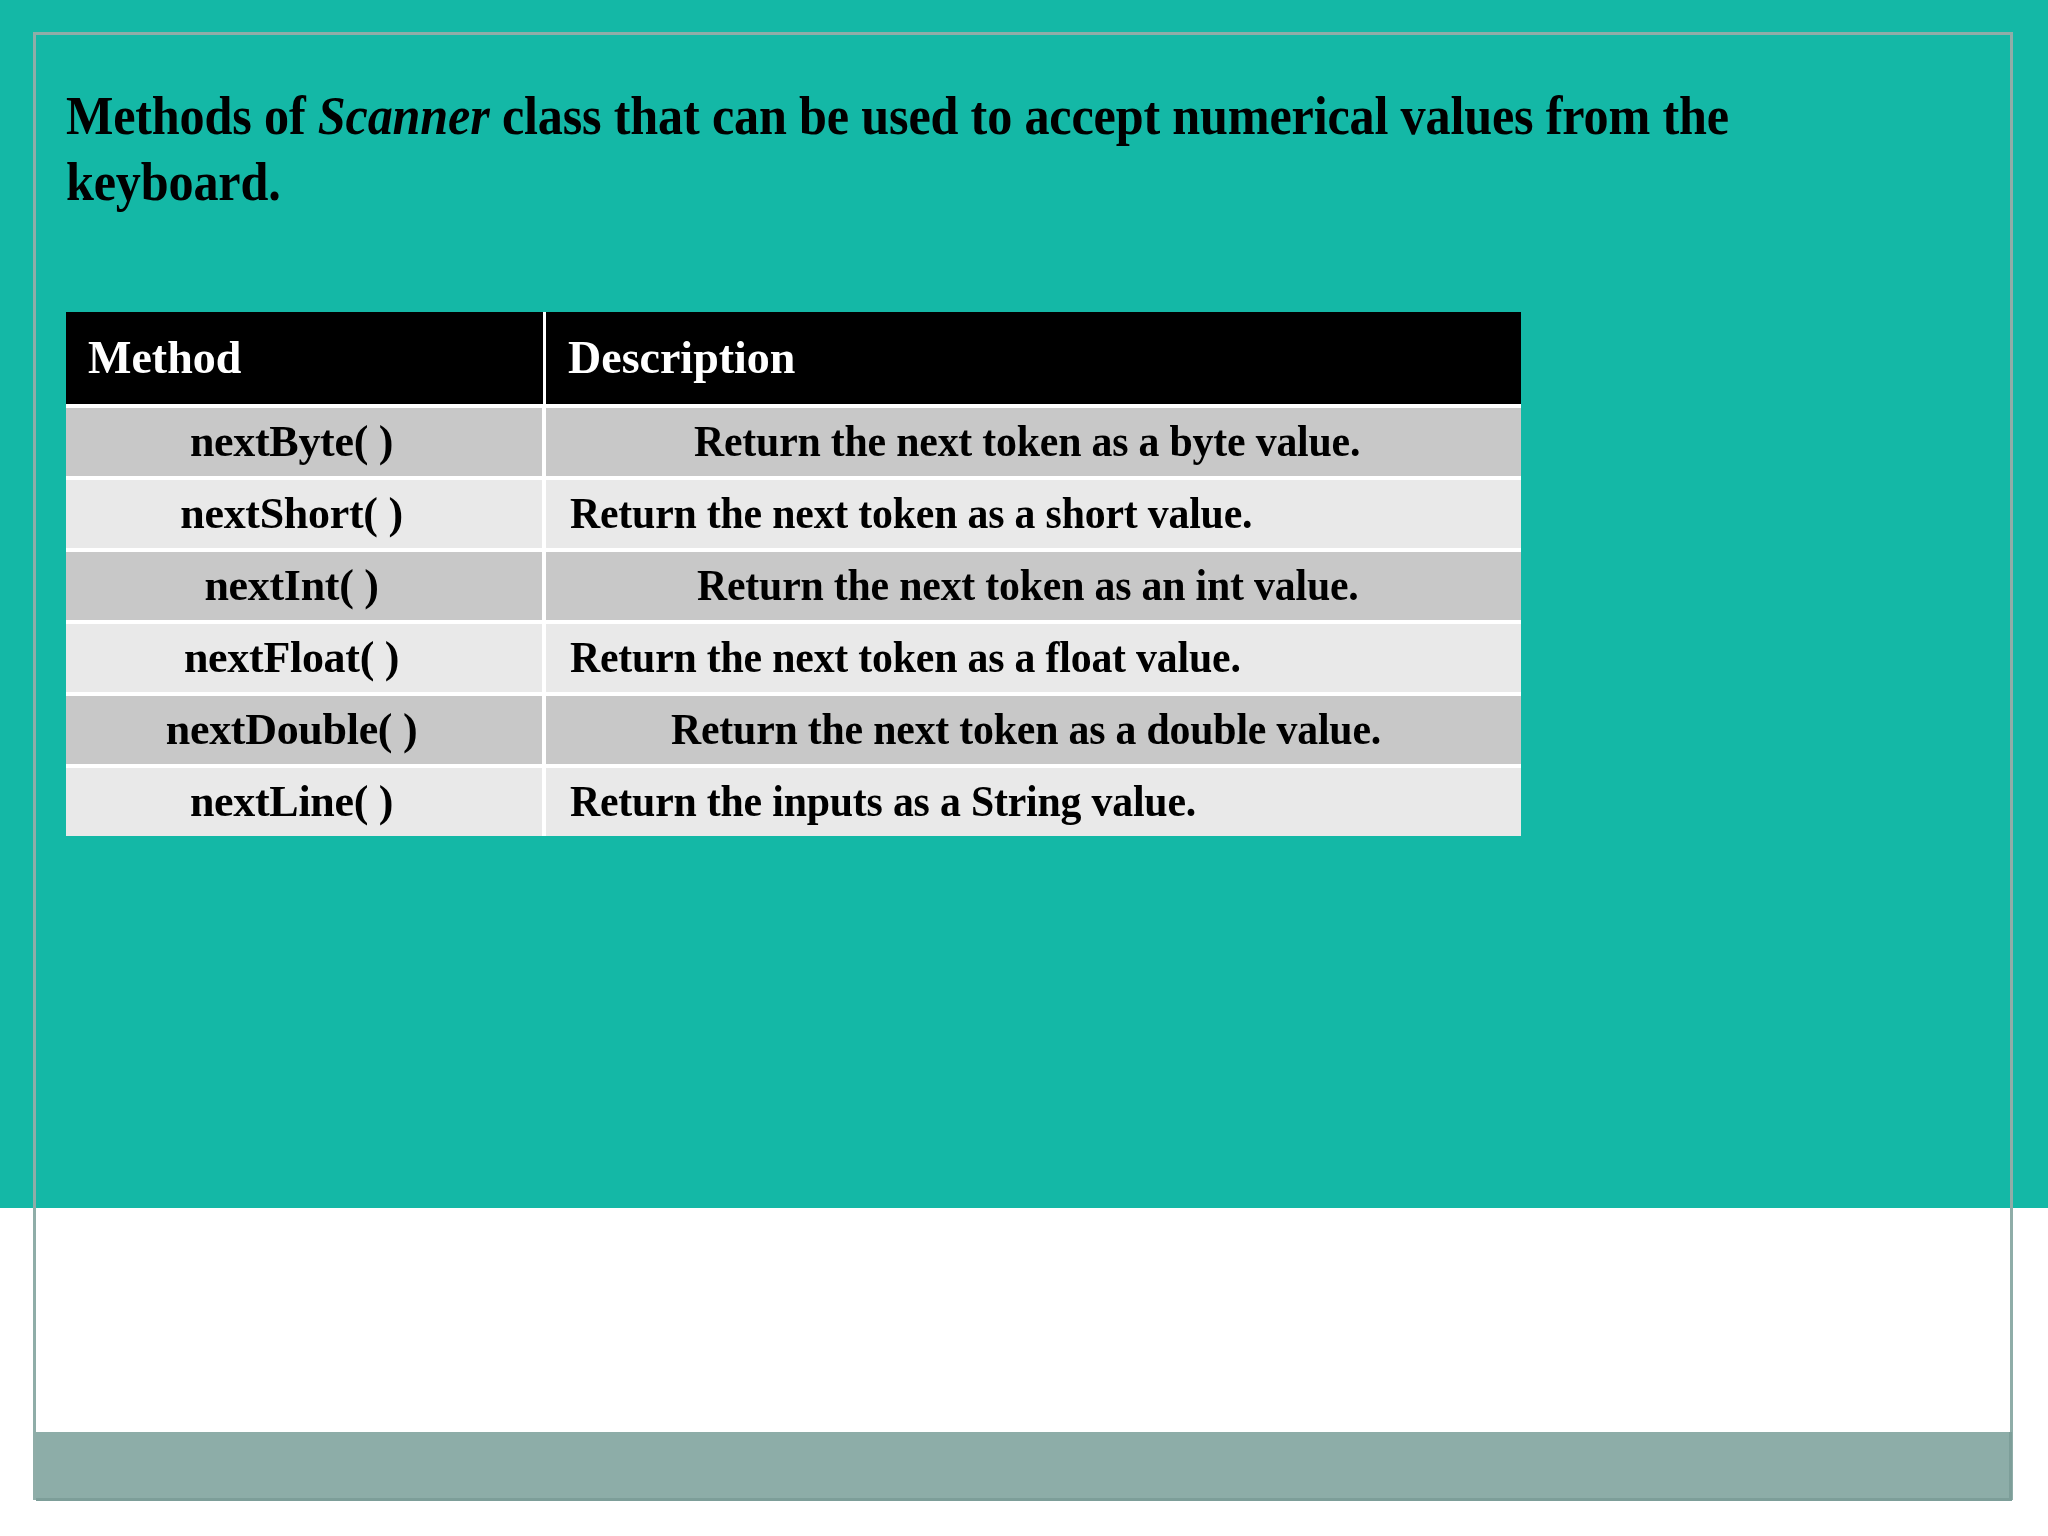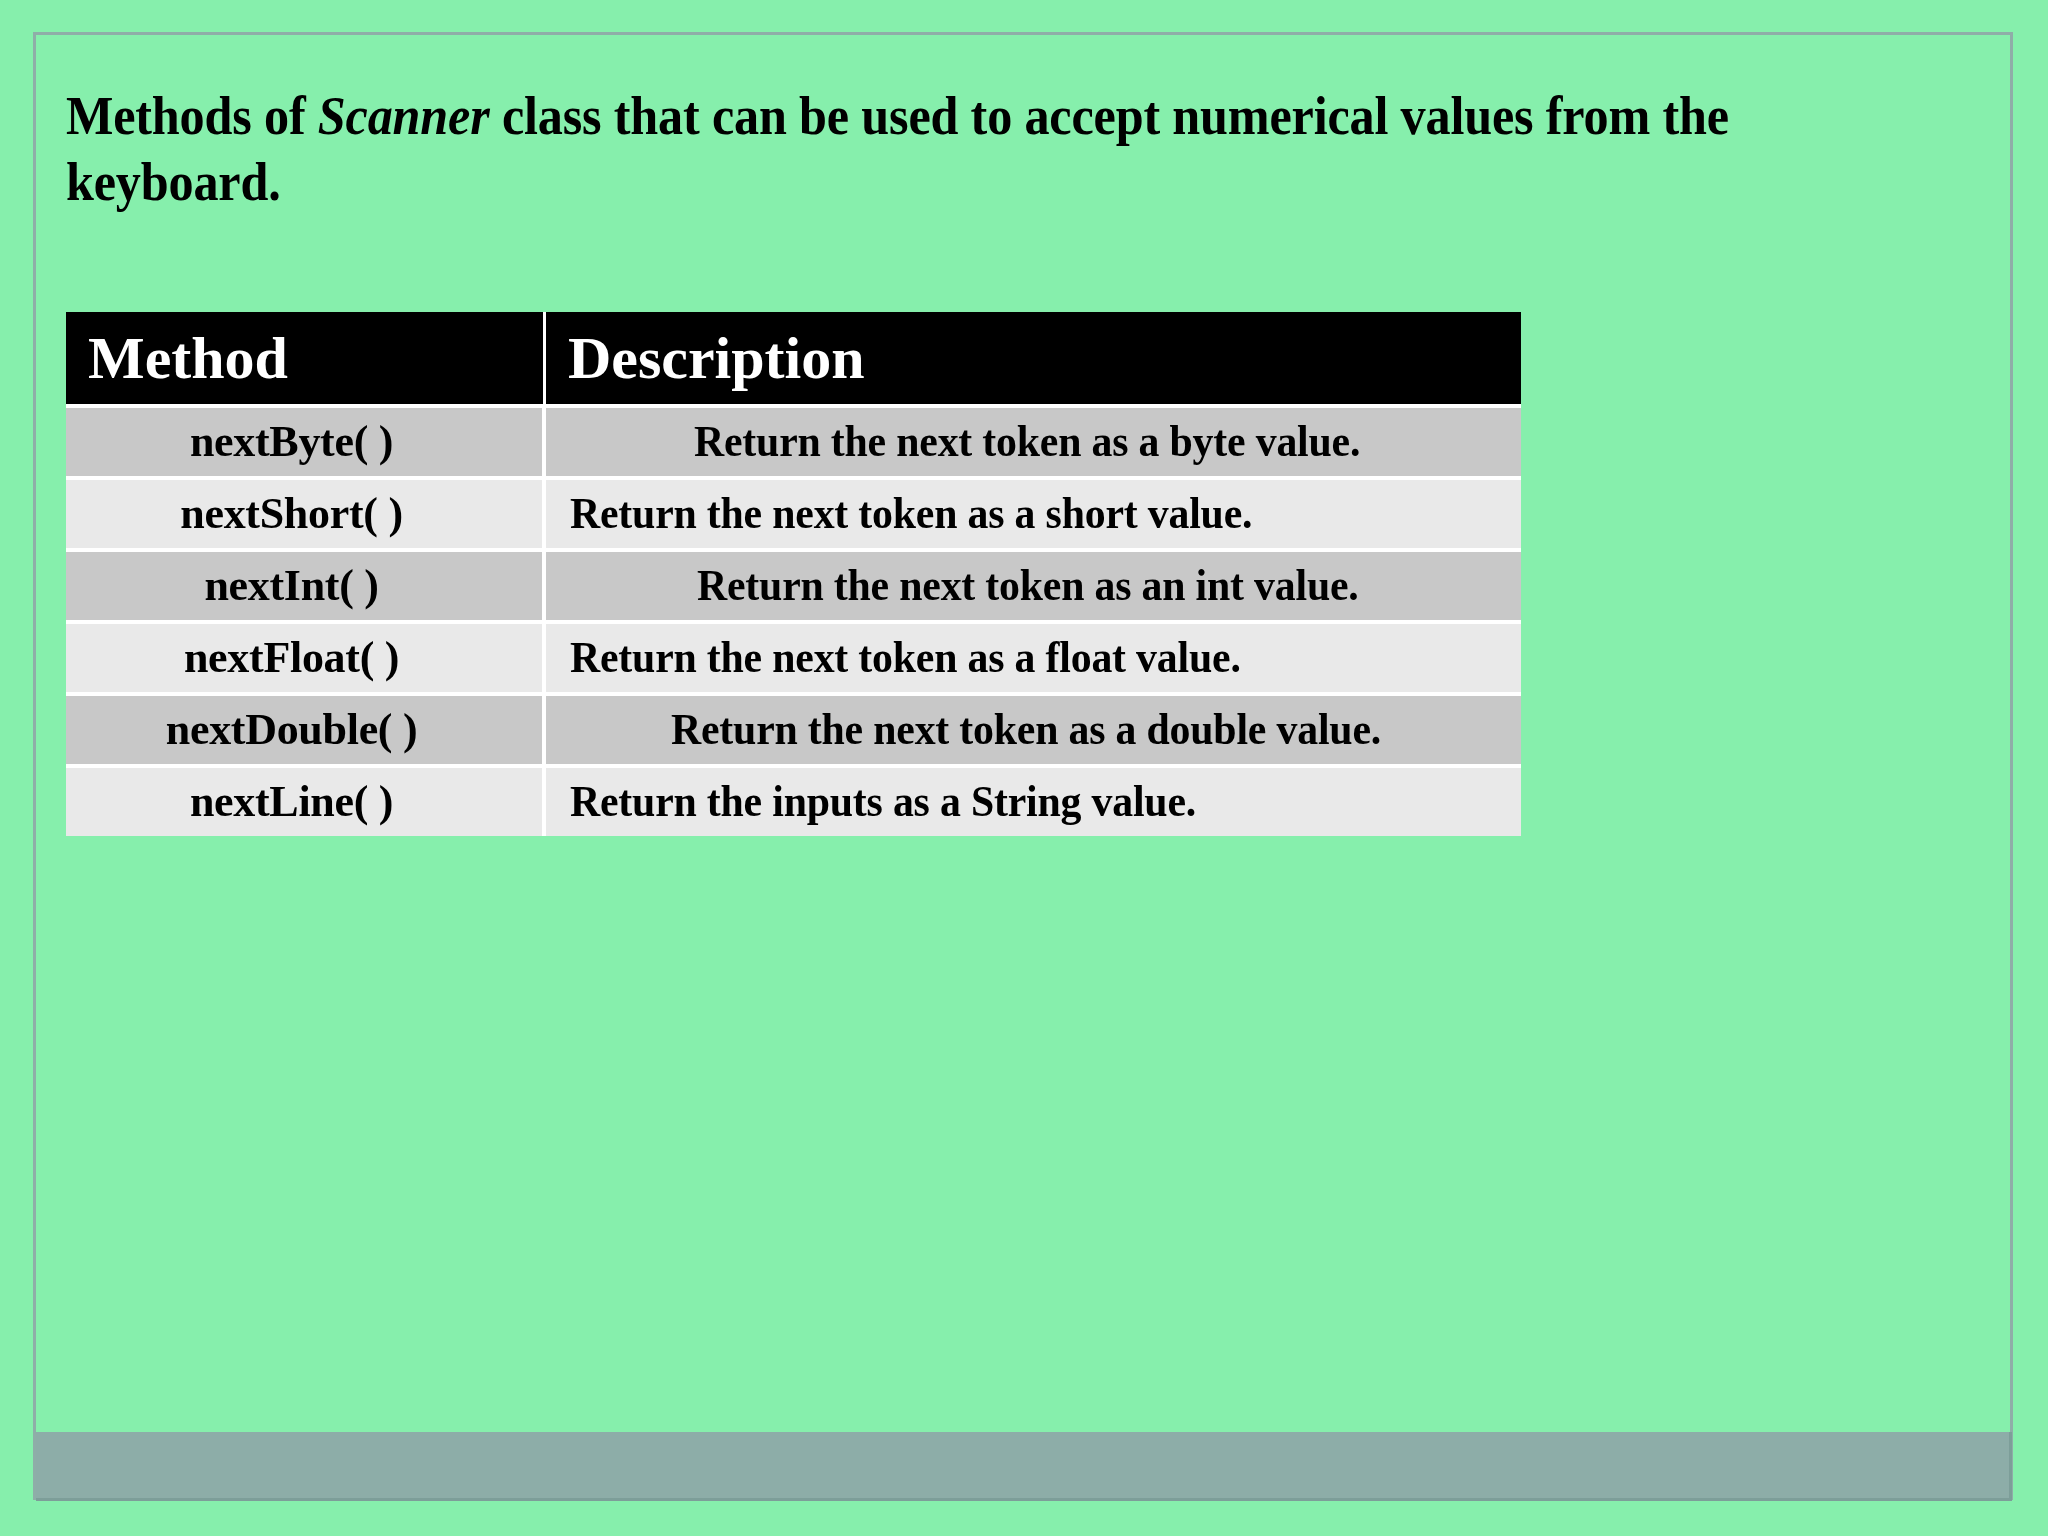--- a/index.html
+++ b/index.html
@@ -12,22 +12,22 @@
     background: #ffffff;
     font-family: "Liberation Serif", "DejaVu Serif", serif;
     overflow: hidden;
   }
 
   #slide {
     position: absolute;
     left: 0;
     top: 0;
     width: 2048px;
-    height: 1536px;
-    background: #86efac;
+    height: 1208px;
+    background: #14b8a6;
   }
 
   
   #slide-frame {
     position: absolute;
     left: 33px;
     top: 32px;
     width: 1980px;
     height: 1468px;
     border: 3px solid #8fada8;
@@ -79,21 +79,21 @@
     table-layout: fixed;
   }
 
   #methods-table col.col-method { width: 480px; }
   #methods-table col.col-desc   { width: 975px; }
 
   #methods-table thead th {
     background: #000000;
     color: #ffffff;
     font-weight: bold;
-    font-size: 60px;
+    font-size: 46px;
     line-height: 1;
     height: 92px;
     padding: 0 0 0 22px;
     text-align: left;
     vertical-align: middle;
     border: 0;
     box-sizing: border-box;
     font-family: "Liberation Serif", "DejaVu Serif", serif;
   }
   #methods-table thead th.th-method {

